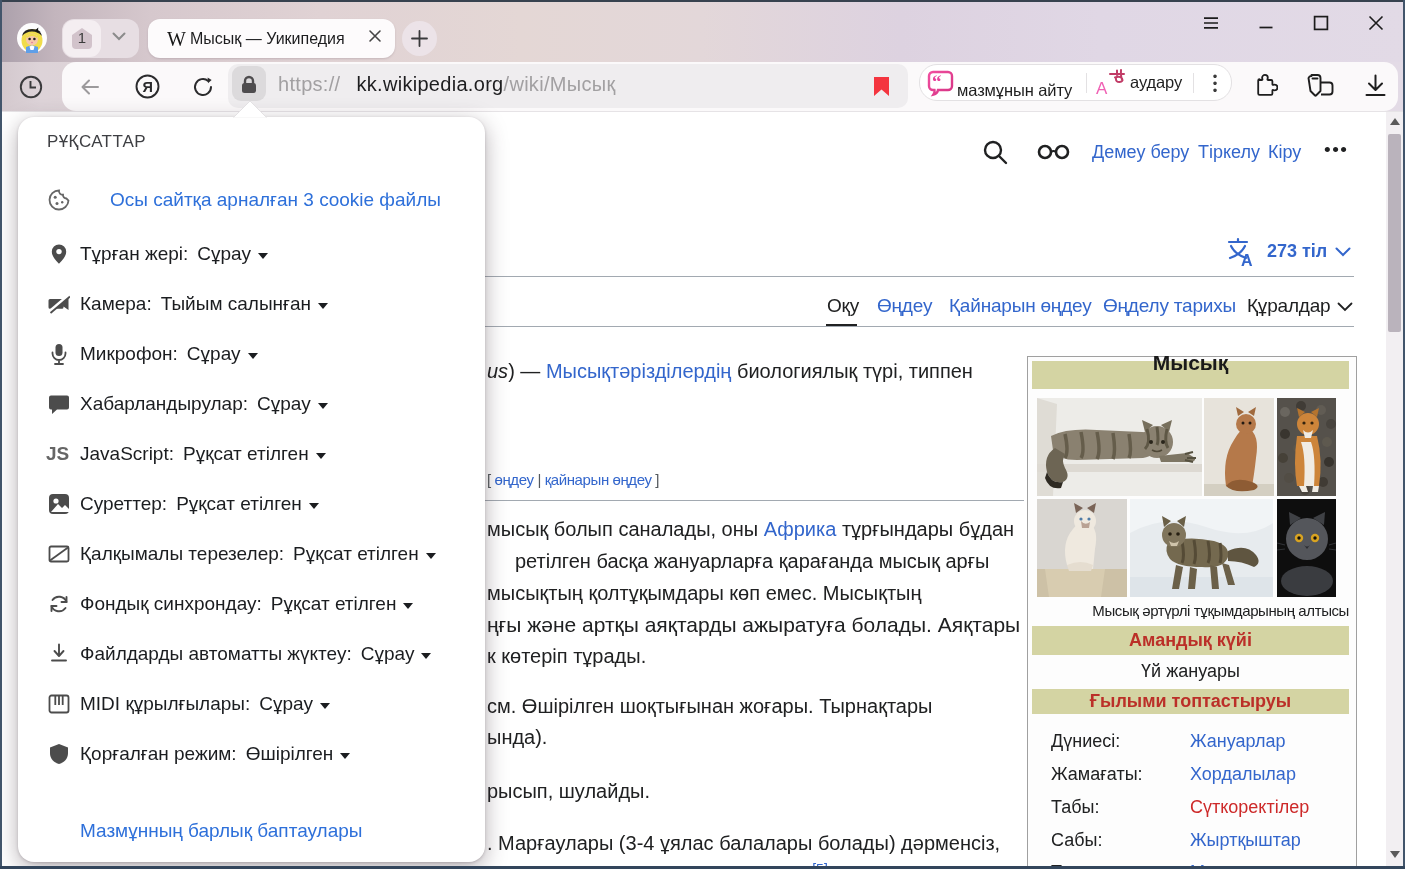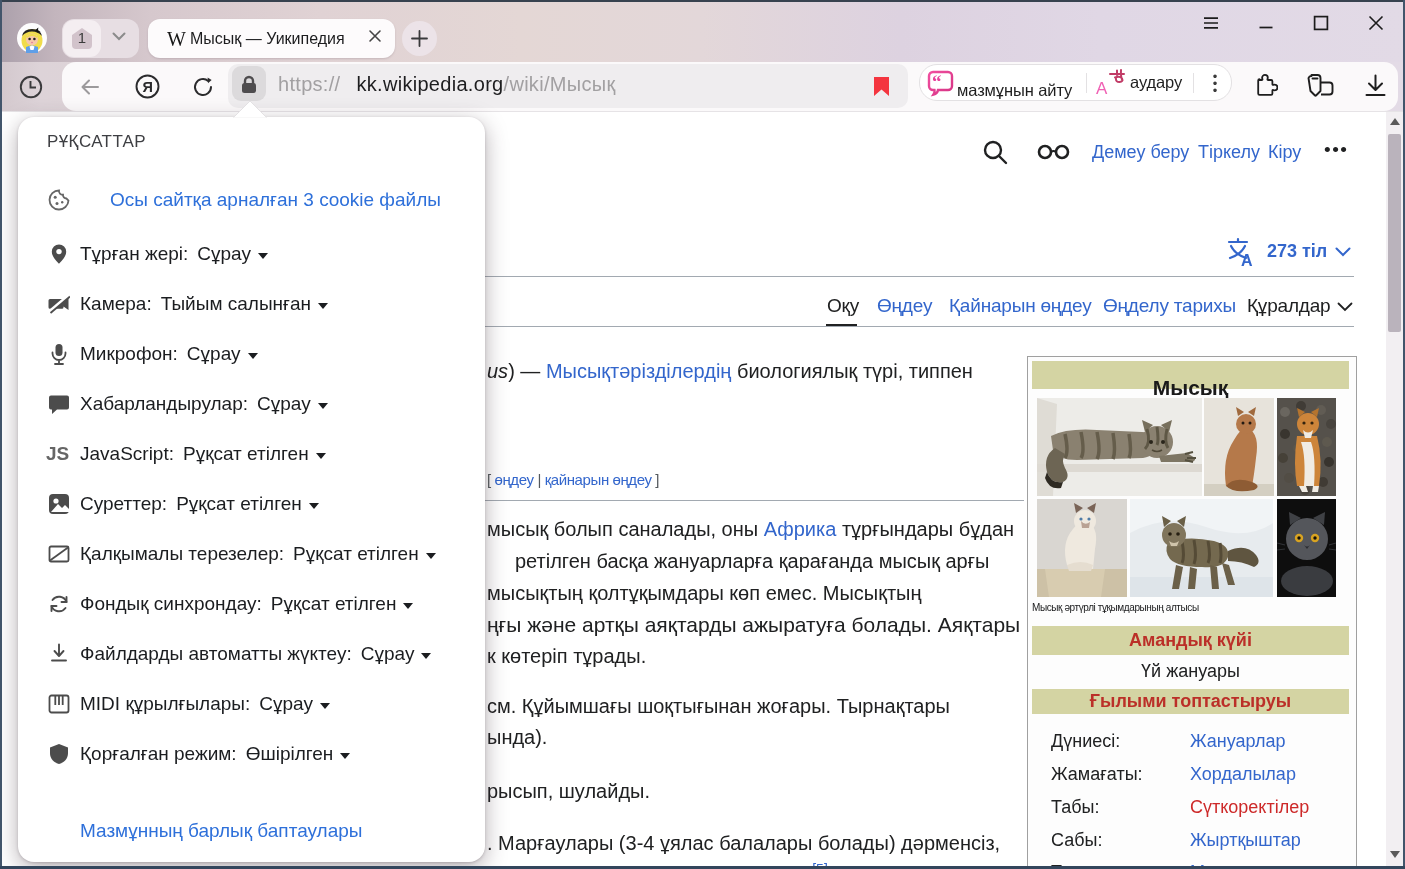--- a/index.html
+++ b/index.html
@@ -239,29 +239,29 @@
 <div class="abs" style="left:300px; top:326px; width:1054px; height:1px; background:#a2a9b1;"></div>
 
 <div class="abs" style="left:487px; top:360px; font-size:20px; color:#202122;"><i>us</i>) — <span class="wlink">Мысықтәрізділердің</span> биологиялық түрі, типпен</div>
 <div class="abs" style="left:487px; top:471px; font-size:15px; letter-spacing:-0.4px; color:#54595d;">[ <span class="wlink">өңдеу</span> | <span class="wlink">қайнарын өңдеу</span> ]</div>
 <div class="abs" style="left:300px; top:500px; width:724px; height:1px; background:#a2a9b1;"></div>
 <div class="abs" style="left:487px; top:518px; font-size:20px; color:#202122;">мысық болып саналады, оны <span class="wlink">Африка</span> тұрғындары бұдан</div>
 <div class="abs" style="left:487px; top:550px; font-size:20px; color:#202122;margin-left:28px;">ретілген басқа жануарларға қарағанда мысық арғы</div>
 <div class="abs" style="left:487px; top:582px; font-size:20px; color:#202122;">мысықтың қолтұқымдары көп емес. Мысықтың</div>
 <div class="abs" style="left:487px; top:613px; font-size:21px; color:#202122;">ңғы және артқы аяқтарды ажыратуға болады. Аяқтары</div>
 <div class="abs" style="left:487px; top:645px; font-size:20px; color:#202122;">к көтеріп тұрады.</div>
-<div class="abs" style="left:487px; top:695px; font-size:20px; color:#202122;">см. Құйымшағы шоқтығынан жоғары. Тырнақтары</div>
+<div class="abs" style="left:487px; top:695px; font-size:20px; color:#202122;">см. Өшірілген шоқтығынан жоғары. Тырнақтары</div>
 <div class="abs" style="left:487px; top:726px; font-size:20px; color:#202122;">ында).</div>
 <div class="abs" style="left:487px; top:780px; font-size:20px; color:#202122;">рысып, шулайды.</div>
 <div class="abs" style="left:487px; top:832px; font-size:20px; color:#202122;">. Марғаулары (3-4 ұялас балалары болады) дәрменсіз,</div>
 <div class="abs" style="left:487px; top:861px; font-size:20px; color:#202122; height:8px; overflow:hidden;">туылғаннан кейін анасына тәуелді <sup style="font-size:14px;"><span class="wlink">[5]</span></sup></div>
 
 <div class="abs" style="left:1027px; top:356px; width:330px; height:513px; background:#fdfdfd; border:1px solid #a0a0a0;"></div>
 <div class="abs" style="left:1032px; top:361px; width:317px; height:28px; background:#d4d4a3;"></div>
-<div class="abs" style="left:1032px; top:376px; width:317px; text-align:center; font-size:21px; font-weight:bold; color:#1a1a1a;">Мысық</div>
+<div class="abs" style="left:1032px; top:351px; width:317px; text-align:center; font-size:21px; font-weight:bold; color:#1a1a1a;">Мысық</div>
 
 <svg class="abs" style="left:1037px; top:398px;" width="165" height="98" viewBox="0 0 165 98">
   <rect width="165" height="98" fill="#edece8"></rect>
   <path d="M0 0 L20 6 L16 98 L0 98 Z" fill="#dfdcd5"></path>
   <rect x="0" y="66" width="165" height="8" fill="#ddd9d2"></rect>
   <path d="M14 38 Q30 30 60 32 L105 34 Q118 34 120 44 Q120 58 106 60 L40 62 Q20 62 16 52 Z" fill="#8a8170"></path>
   <path d="M28 36 q4 18 0 24 M44 34 q4 20 0 26 M60 34 q4 20 0 27 M76 35 q3 19 0 26 M92 36 q3 18 0 24" stroke="#655d4b" stroke-width="3.5" fill="none"></path>
   <path d="M18 50 Q6 58 10 74 Q14 86 26 84 Q34 80 28 70 Q24 62 28 56 Z" fill="#6d6554"></path>
   <path d="M10 74 Q14 86 26 84 L24 90 Q12 92 8 80 Z" fill="#2e2a22"></path>
   <circle cx="120" cy="44" r="16" fill="#8a8170"></circle>
@@ -344,21 +344,21 @@
     <path d="M47 26 l1 -13 l-12 6 Z" fill="#3f4145"></path>
   <ellipse cx="30" cy="82" rx="26" ry="15" fill="#3a3c40"></ellipse>
   <circle cx="22" cy="39" r="4.2" fill="#d8a321"></circle>
     <circle cx="38" cy="39" r="4.2" fill="#d8a321"></circle>
   <circle cx="22" cy="39" r="1.7" fill="#141008"></circle>
     <circle cx="38" cy="39" r="1.7" fill="#141008"></circle>
   <path d="M27 46 q3 3 6 0 l-3 4 Z" fill="#2b2d31"></path>
   <path d="M8 46 l-8 -2 M8 50 l-8 1 M52 46 l7 -2 M52 50 l7 1" stroke="#303236" stroke-width="1.2"></path>
 </svg>
 
-<div class="abs" style="left:1032px; top:602px; width:317px; text-align:left; font-size:10px; letter-spacing:-0.4px; color:#202122;">Мысық әртүрлі тұқымдарының алтысы</div>
+<div class="abs" style="left:1032px; top:602px; width:317px; text-align:right; font-size:15px; letter-spacing:-0.4px; color:#202122;">Мысық әртүрлі тұқымдарының алтысы</div>
 <div class="abs" style="left:1032px; top:626px; width:317px; height:29px; background:#d4d4a3;"></div>
 <div class="abs" style="left:1032px; top:630px; width:317px; text-align:center; font-size:18px; font-weight:bold; color:#bb2f28;">Амандық күйі</div>
 <div class="abs" style="left:1032px; top:661px; width:317px; text-align:center; font-size:18px; color:#202122;">Үй жануары</div>
 <div class="abs" style="left:1032px; top:689px; width:317px; height:25px; background:#d4d4a3;"></div>
 <div class="abs" style="left:1032px; top:691px; width:317px; text-align:center; font-size:18px; font-weight:bold; color:#bb2f28;">Ғылыми топтастыруы</div>
 <div class="abs" style="left:1051px; top:731px; font-size:18px; color:#202122;">Дүниесі:</div>
 <div class="abs" style="left:1190px; top:731px; font-size:18px;"><span class="wlink">Жануарлар</span></div>
 <div class="abs" style="left:1051px; top:764px; font-size:18px; color:#202122;">Жамағаты:</div>
 <div class="abs" style="left:1190px; top:764px; font-size:18px;"><span class="wlink">Хордалылар</span></div>
 <div class="abs" style="left:1051px; top:797px; font-size:18px; color:#202122;">Табы:</div>

